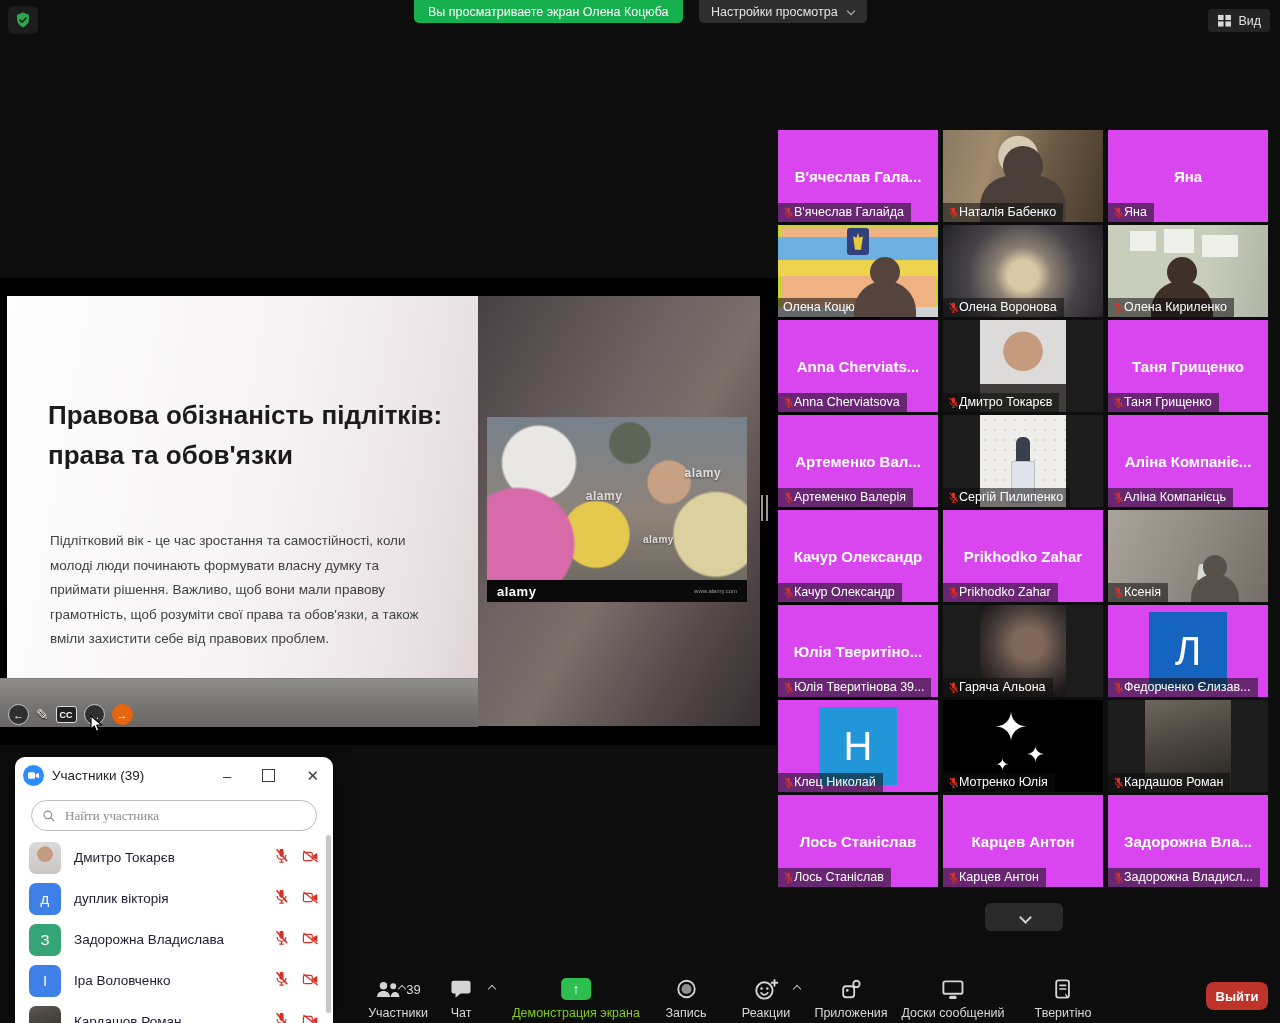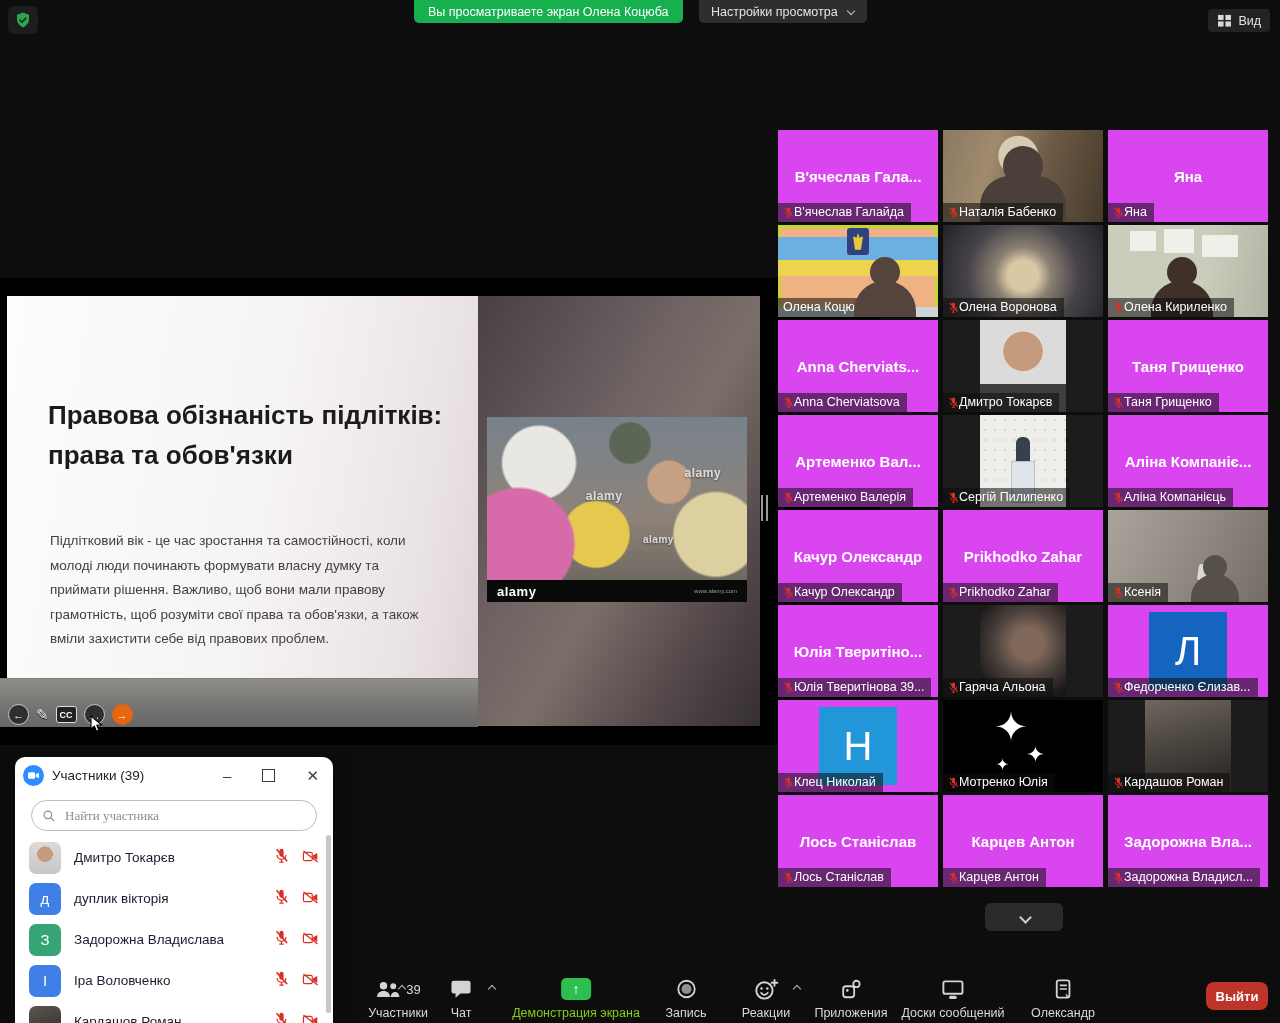--- a/index.html
+++ b/index.html
@@ -748,17 +748,17 @@
   </div>
 
   <div class="titem" style="left:1063px;">
     <span class="ticon">
       <svg width="20" height="22" viewBox="0 0 22 24">
         <rect x="4" y="2.5" width="14" height="19" rx="2.5" fill="none" stroke="#d4d4d4" stroke-width="2"></rect>
         <path d="M8 8h6.5M8 12h6.5" stroke="#d4d4d4" stroke-width="1.8" stroke-linecap="round"></path>
         <path d="M13.5 16.5l4 4-2.6.6z" fill="#d4d4d4"></path>
       </svg>
     </span>
-    <span>Олександр</span>
+    <span>Тверитіно</span>
   </div>
 
   <div class="leave-btn">Выйти</div>
 </div>
 
 </body></html>

